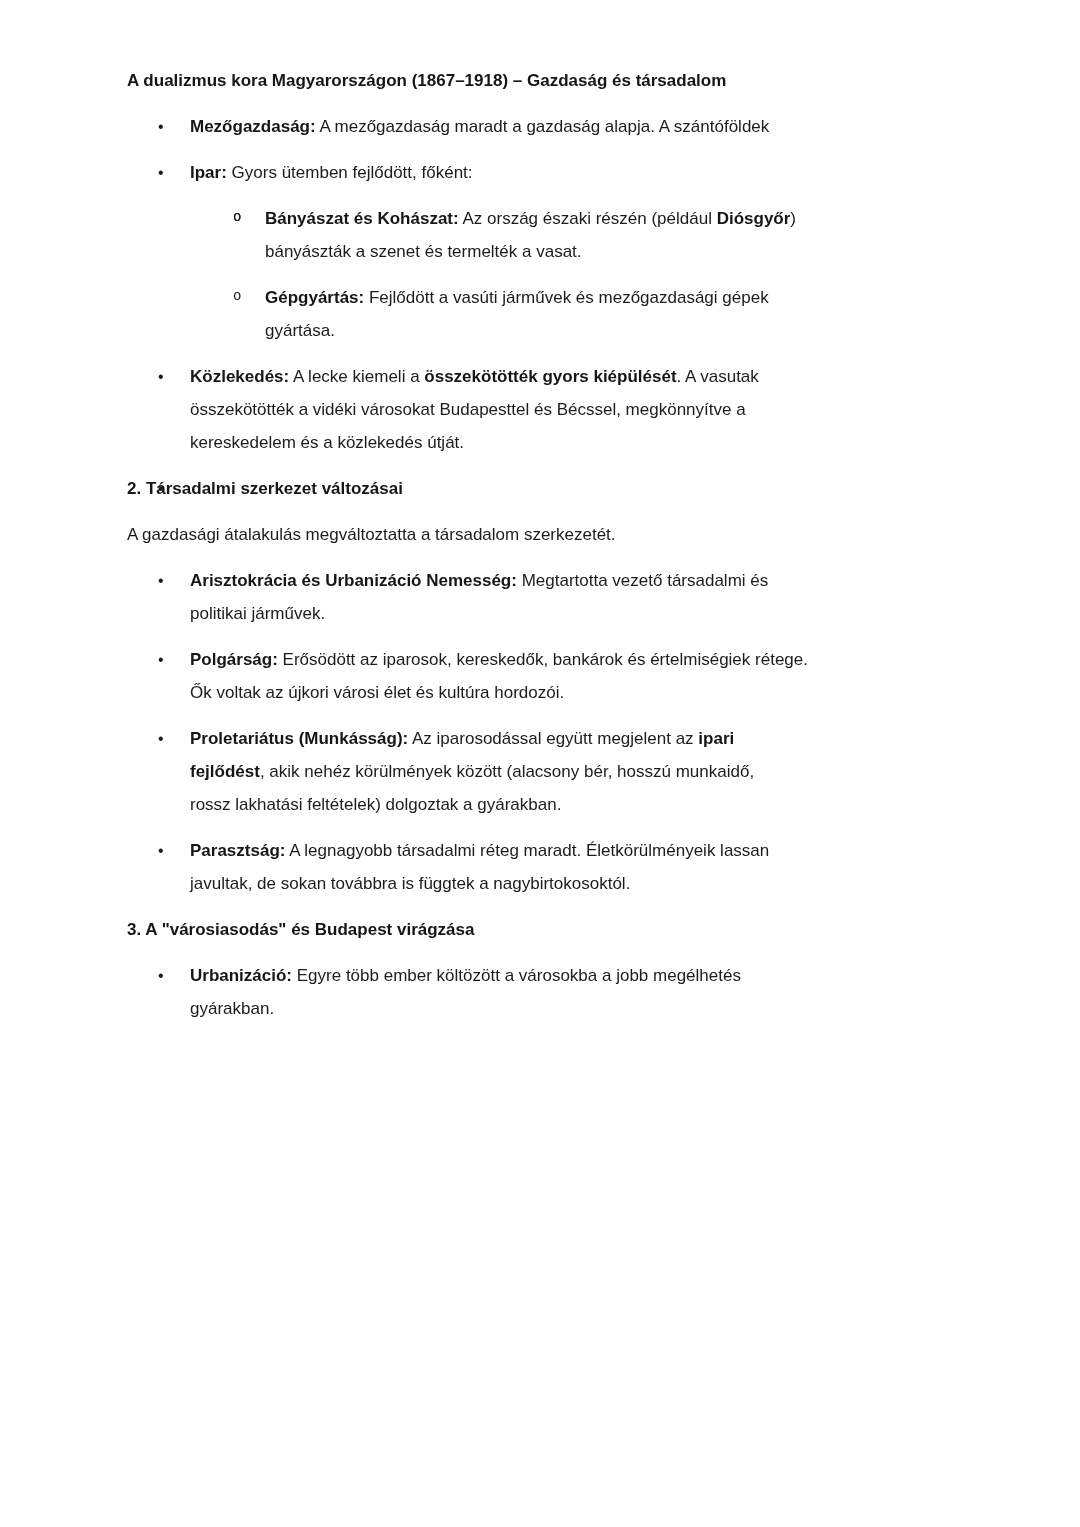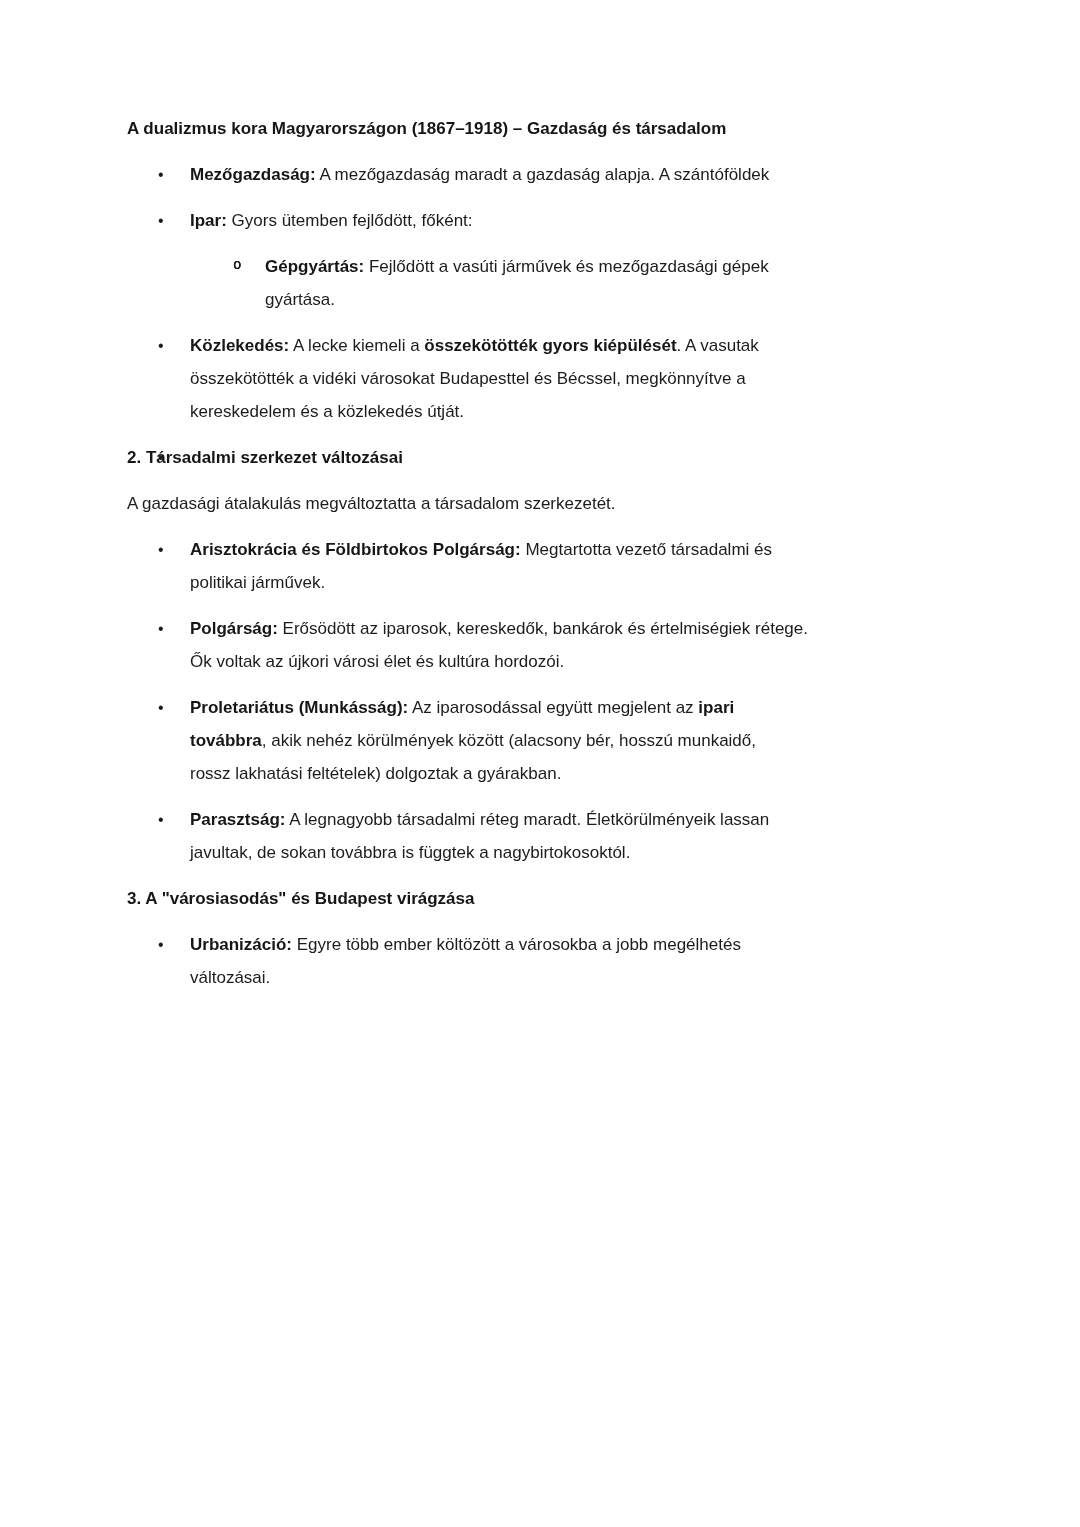--- a/index.html
+++ b/index.html
@@ -6,21 +6,21 @@
     margin: 0;
     padding: 0;
     background: #ffffff;
   }
   .page {
     position: relative;
     width: 1080px;
     height: 1527px;
     box-sizing: border-box;
     background: #ffffff;
-    padding: 112px 127px 0 127px;
+    padding: 64px 127px 0 127px;
     color: #1c1c1c;
     font-family: "Liberation Sans", sans-serif;
     font-size: 17px;
     line-height: 33px;
     overflow: hidden;
   }
   .block {
     margin: 0 0 13px 0;
   }
   .page b {
@@ -69,20 +69,21 @@
     <span class="marker">•</span>
     <span class="txt"><b>Ipar:</b><span> Gyors ütemben fejlődött, főként:</span></span>
   </div>
 
   <div class="li l2">
     <span class="marker">o</span>
   </div>
 
   <div class="li l2">
     <span class="marker">o</span>
+    <span class="txt"><b>Bányászat és Kohászat:</b><span> Az ország északi részén (például </span><b>Diósgyőr</b><span>)</span><br><span>bányászták a szenet és termelték a vasat.</span></span>
   </div>
 
   <div class="li l2">
     <span class="marker">o</span>
     <span class="txt"><b>Gépgyártás:</b><span> Fejlődött a vasúti járművek és mezőgazdasági gépek</span><br><span>gyártása.</span></span>
   </div>
 
   <div class="li l1">
     <span class="marker">•</span>
     <span class="txt"><b>Közlekedés:</b><span> A lecke kiemeli a </span><b>összekötötték gyors kiépülését</b><span>. A vasutak</span><br><span>összekötötték a vidéki városokat Budapesttel és Bécssel, megkönnyítve a</span><br><span>kereskedelem és a közlekedés útját.</span></span>
@@ -91,38 +92,38 @@
   <div class="li l1">
     <span class="marker">•</span>
   </div>
 
   <p class="block"><b>2. Társadalmi szerkezet változásai</b></p>
 
   <p class="block"><span>A gazdasági átalakulás megváltoztatta a társadalom szerkezetét.</span></p>
 
   <div class="li l1">
     <span class="marker">•</span>
-    <span class="txt"><b>Arisztokrácia és Földbirtokos Polgárság:</b><span> Megtartotta vezető társadalmi és</span><br><span>politikai járművek.</span></span>
+    <span class="txt"><b>Arisztokrácia és Urbanizáció Nemesség:</b><span> Megtartotta vezető társadalmi és</span><br><span>politikai járművek.</span></span>
   </div>
 
   <div class="li l1">
     <span class="marker">•</span>
     <span class="txt"><b>Polgárság:</b><span> Erősödött az iparosok, kereskedők, bankárok és értelmiségiek rétege.</span><br><span>Ők voltak az újkori városi élet és kultúra hordozói.</span></span>
   </div>
 
   <div class="li l1">
     <span class="marker">•</span>
-    <span class="txt"><b>Proletariátus (Munkásság):</b><span> Az iparosodással együtt megjelent az </span><b>ipari</b><br><b>továbbra</b><span>, akik nehéz körülmények között (alacsony bér, hosszú munkaidő,</span><br><span>rossz lakhatási feltételek) dolgoztak a gyárakban.</span></span>
+    <span class="txt"><b>Proletariátus (Munkásság):</b><span> Az iparosodással együtt megjelent az </span><b>ipari</b><br><b>fejlődést</b><span>, akik nehéz körülmények között (alacsony bér, hosszú munkaidő,</span><br><span>rossz lakhatási feltételek) dolgoztak a gyárakban.</span></span>
   </div>
 
   <div class="li l1">
     <span class="marker">•</span>
     <span class="txt"><b>Parasztság:</b><span> A legnagyobb társadalmi réteg maradt. Életkörülményeik lassan</span><br><span>javultak, de sokan továbbra is függtek a nagybirtokosoktól.</span></span>
   </div>
 
   <p class="block"><b>3. A "városiasodás" és Budapest virágzása</b></p>
 
   <div class="li l1">
     <span class="marker">•</span>
-    <span class="txt"><b>Urbanizáció:</b><span> Egyre több ember költözött a városokba a jobb megélhetés</span><br><span>változásai.</span></span>
+    <span class="txt"><b>Urbanizáció:</b><span> Egyre több ember költözött a városokba a jobb megélhetés</span><br><span>gyárakban.</span></span>
   </div>
 
 </div>
 
 </body></html>

